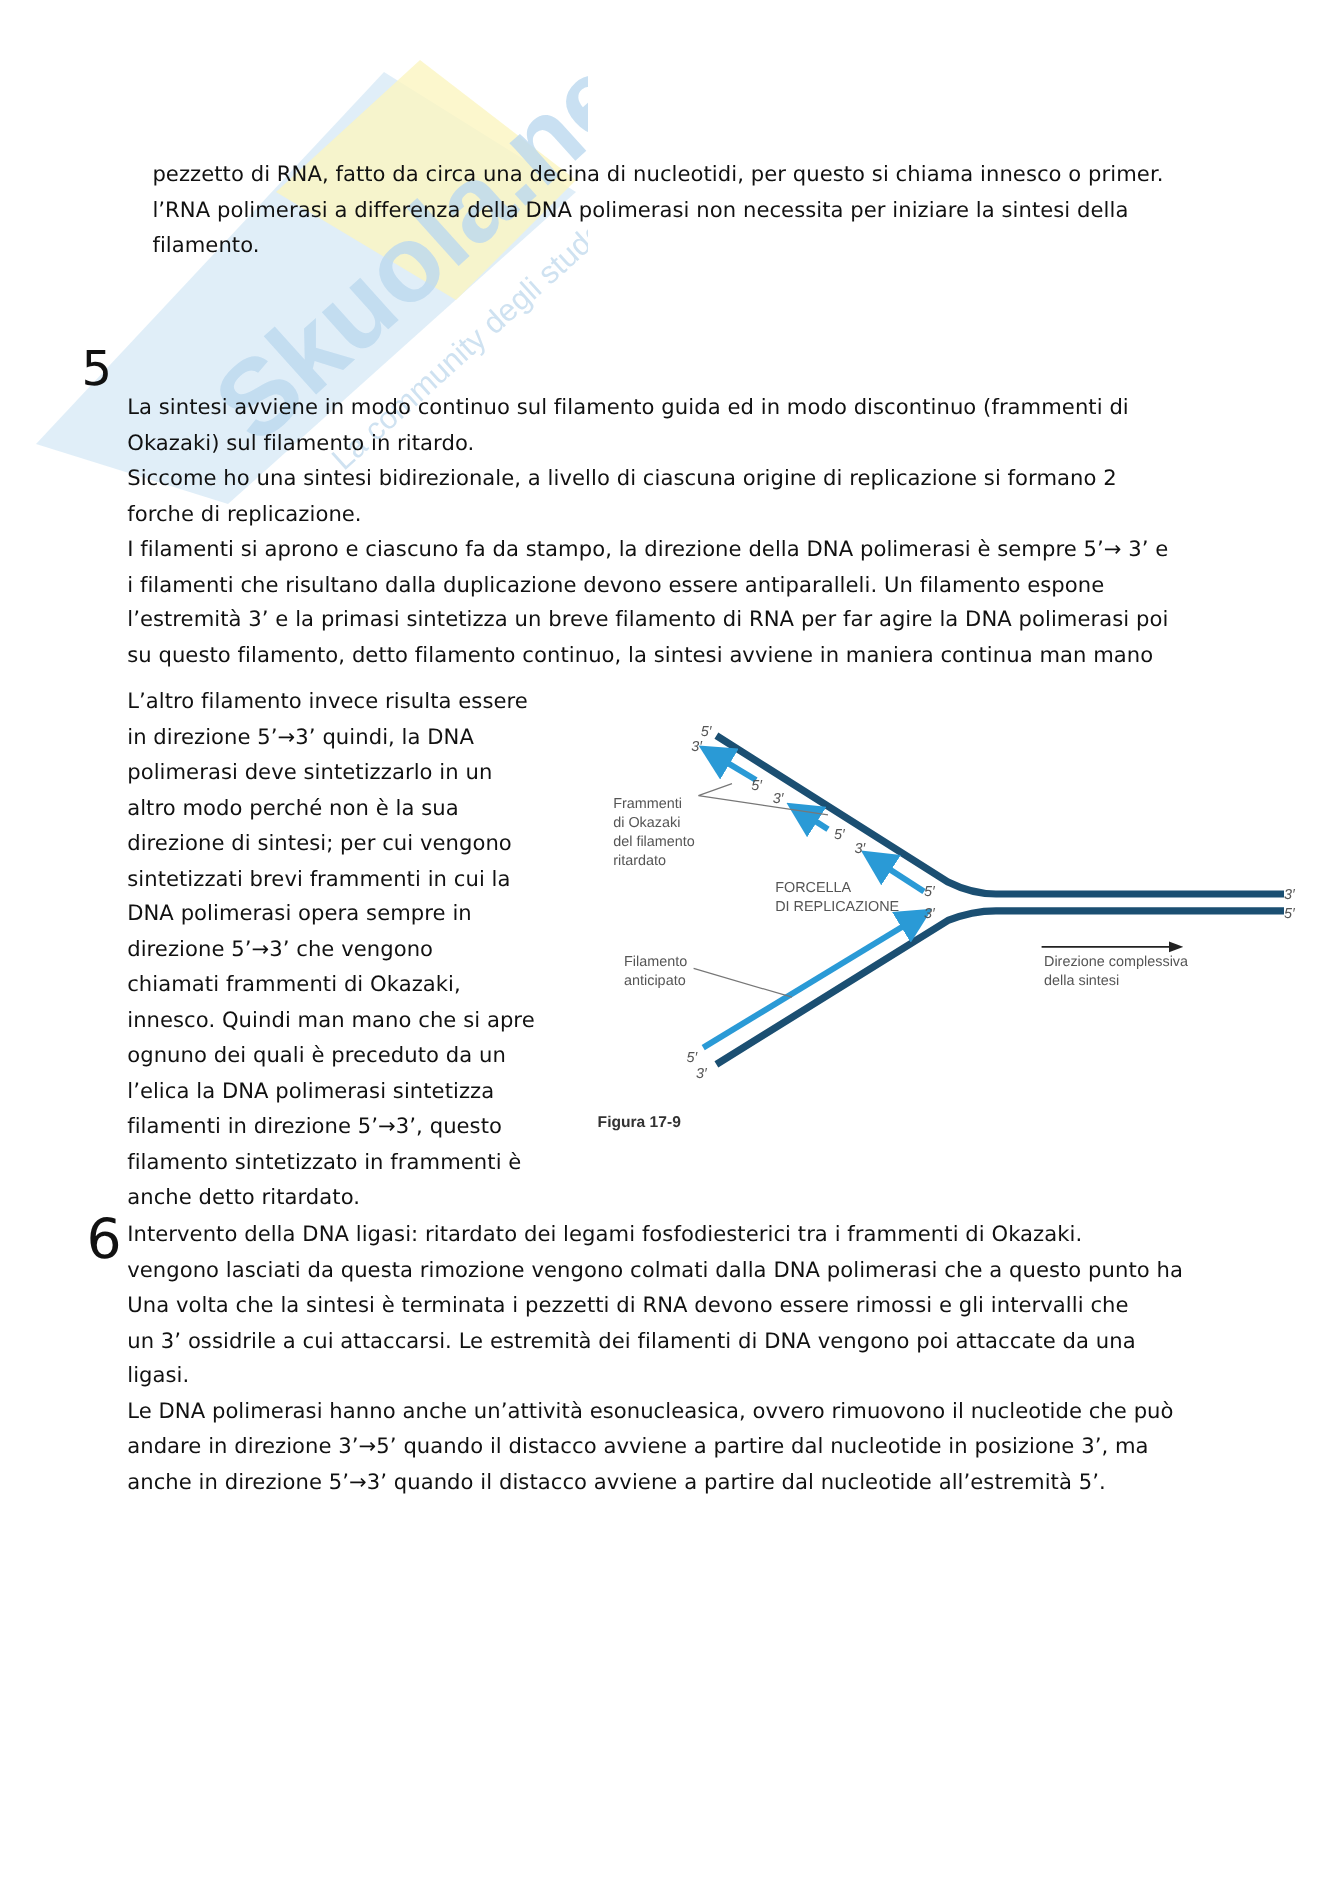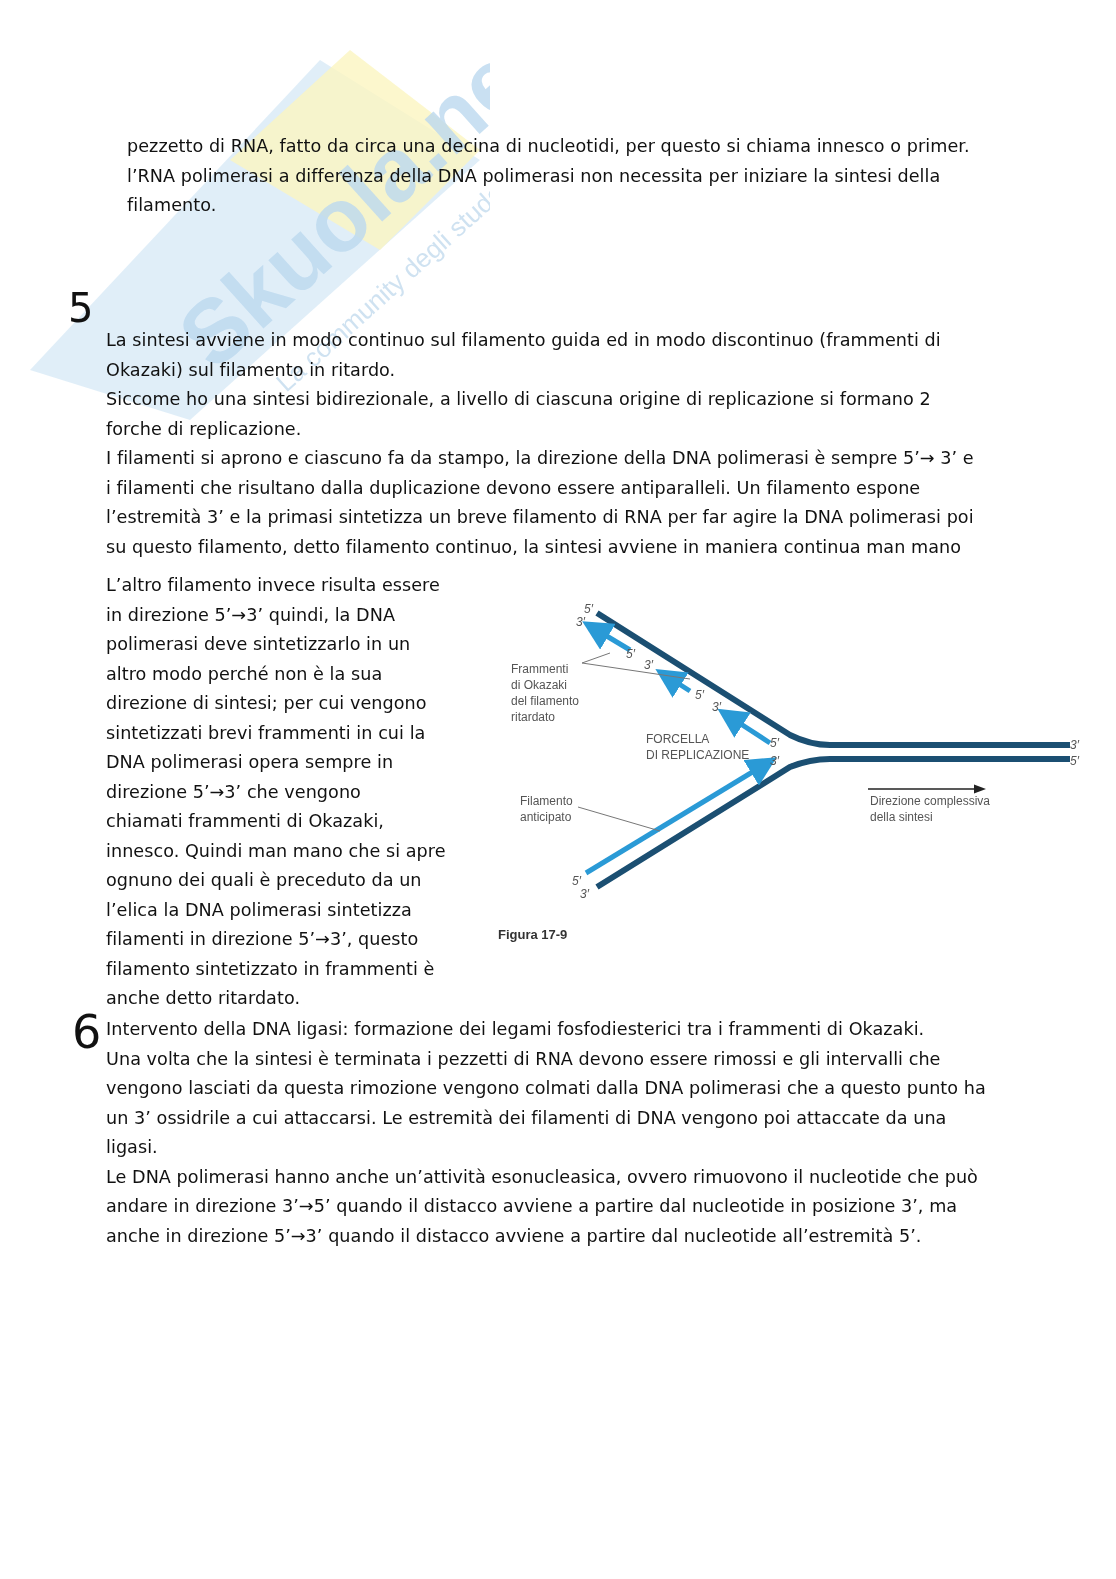--- a/index.html
+++ b/index.html
@@ -115,22 +115,22 @@
 
       <text x="380" y="210">Direzione complessiva</text>
       <text x="380" y="226">della sintesi</text>
     </g>
 
     <text class="caption" x="8" y="344" font-size="13">Figura 17-9</text>
   </svg>
 
   <div class="num" style="left:72px; top:1012px; font-size:46px;">6</div>
   <div class="para" style="top:1015px;">
-    <p>Intervento della DNA ligasi: formazione dei legami fosfodiesterici tra i frammenti di Okazaki.</p>
+    <p>Intervento della DNA ligasi: ritardato dei legami fosfodiesterici tra i frammenti di Okazaki.</p>
+    <p>vengono lasciati da questa rimozione vengono colmati dalla DNA polimerasi che a questo punto ha</p>
     <p>Una volta che la sintesi è terminata i pezzetti di RNA devono essere rimossi e gli intervalli che</p>
-    <p>vengono lasciati da questa rimozione vengono colmati dalla DNA polimerasi che a questo punto ha</p>
     <p>un 3’ ossidrile a cui attaccarsi. Le estremità dei filamenti di DNA vengono poi attaccate da una</p>
     <p>ligasi.</p>
     <p>Le DNA polimerasi hanno anche un’attività esonucleasica, ovvero rimuovono il nucleotide che può</p>
     <p>andare in direzione 3’→5’ quando il distacco avviene a partire dal nucleotide in posizione 3’, ma</p>
     <p>anche in direzione 5’→3’ quando il distacco avviene a partire dal nucleotide all’estremità 5’.</p>
   </div>
 </div>
 
 </body></html>

